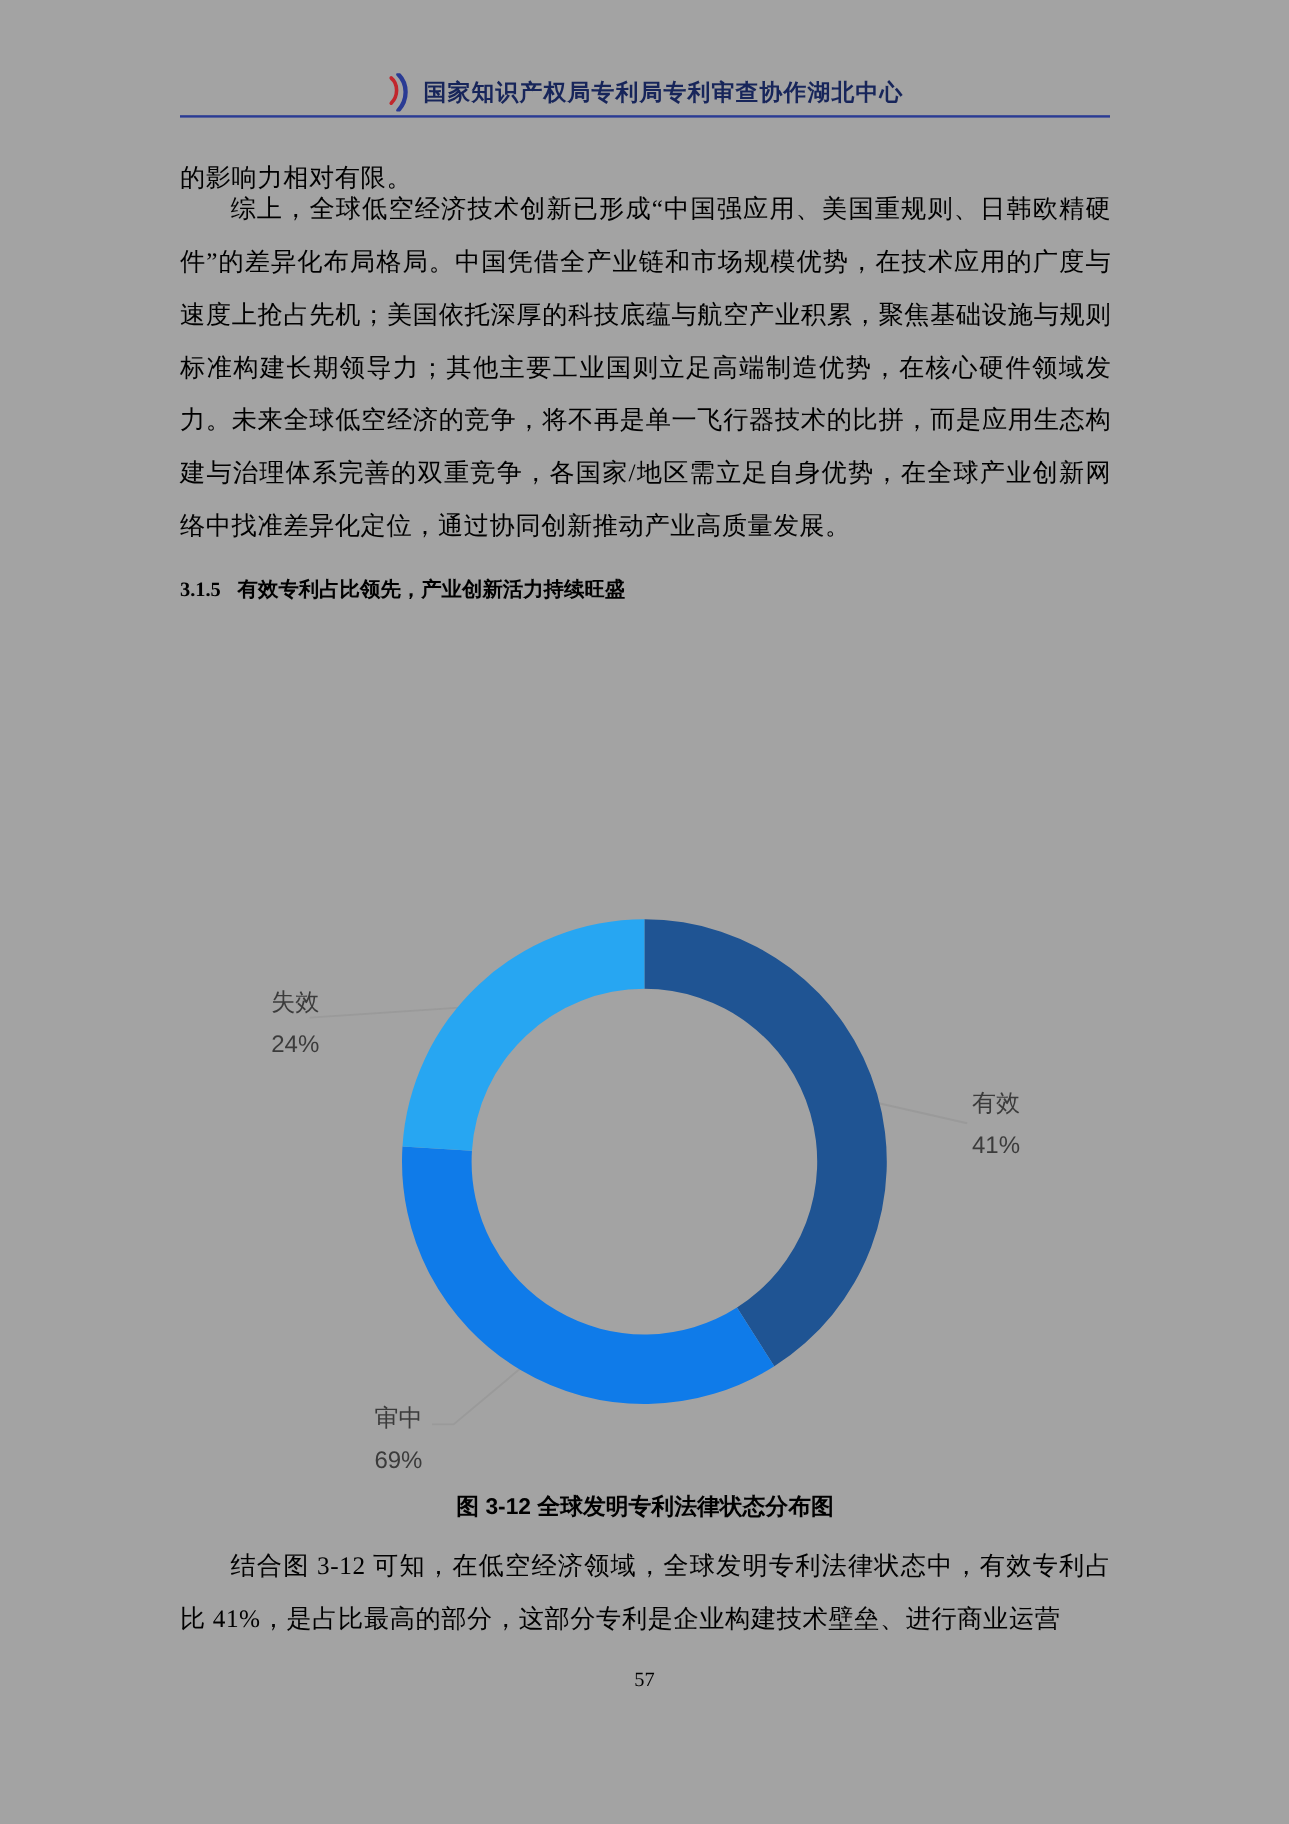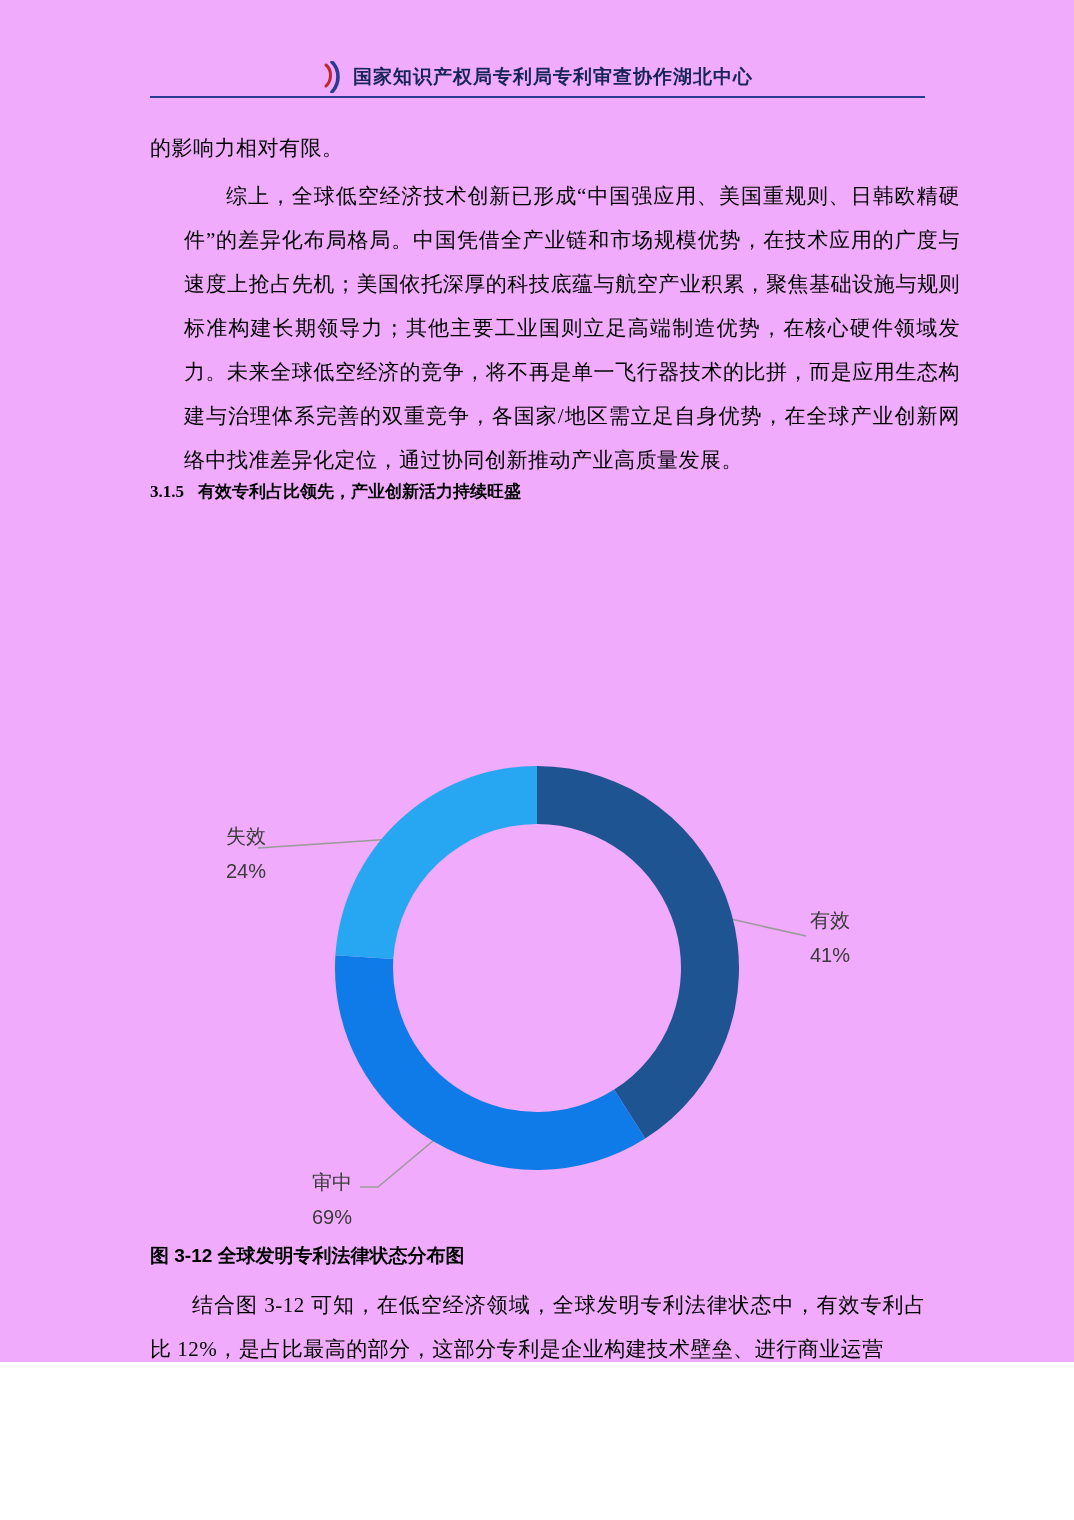--- a/index.html
+++ b/index.html
@@ -1,22 +1,22 @@
 <!DOCTYPE html>
 <html><head>
 <meta charset="utf-8">
 <style>
   * { margin: 0; padding: 0; box-sizing: border-box; }
   html, body { background: #ffffff; }
   .page {
     position: relative;
     width: 1074px;
-    height: 1362px;
+    height: 1520px;
     margin: 0 auto;
-    background: #f0abfc;
+    background: #a3a3a3;
     overflow: hidden;
     font-family: "Liberation Serif", "DejaVu Serif", serif;
     color: #000000;
   }
   .header-row {
     position: absolute;
     left: 150px;
     width: 775px;
     top: 60px;
     height: 34px;
@@ -45,21 +45,21 @@
     left: 150px;
     width: 776px;
     font-size: 21px;
     line-height: 44px;
     text-align: justify;
     letter-spacing: 0.5px;
     color: #000000;
   }
   .indent { text-indent: 2em; }
   .p1 { top: 126px; }
-  .p2 { top: 174px; margin-left: 34px; }
+  .p2 { top: 152px; }
   .section-heading {
     position: absolute;
     left: 150px;
     width: 776px;
     top: 480px;
     font-size: 17px;
     font-weight: bold;
     color: #000000;
     white-space: nowrap;
   }
@@ -88,21 +88,21 @@
     white-space: nowrap;
   }
   .lbl-shixiao  { left: 76px;  top: 84px;  }
   .lbl-youxiao  { left: 660px; top: 168px; }
   .lbl-shenzhong{ left: 162px; top: 430px; }
   .figure-caption {
     position: absolute;
     left: 150px;
     width: 775px;
     top: 1243px;
-    text-align: left;
+    text-align: center;
     font-family: "Liberation Sans", "DejaVu Sans", sans-serif;
     font-size: 19px;
     font-weight: bold;
     color: #000000;
   }
   .p4 { top: 1283px; }
   .page-number {
     position: absolute;
     left: 0;
     width: 1074px;
@@ -158,17 +158,17 @@
       <div>41%</div>
     </div>
     <div class="chart-label lbl-shenzhong">
       <div>审中</div>
       <div>69%</div>
     </div>
   </div>
 
   <div class="figure-caption">图 3-12 全球发明专利法律状态分布图</div>
 
-  <p class="body-par p4 indent">结合图 3-12 可知，在低空经济领域，全球发明专利法律状态中，有效专利占比 12%，是占比最高的部分，这部分专利是企业构建技术壁垒、进行商业运营</p>
+  <p class="body-par p4 indent">结合图 3-12 可知，在低空经济领域，全球发明专利法律状态中，有效专利占比 41%，是占比最高的部分，这部分专利是企业构建技术壁垒、进行商业运营</p>
 
   <div class="page-number">57</div>
 
 </div>
 
 </body></html>

